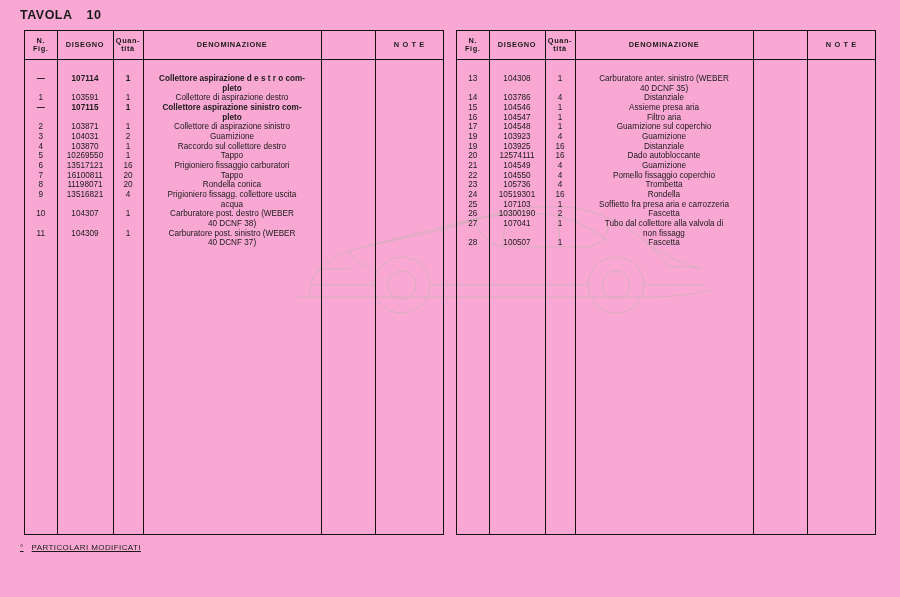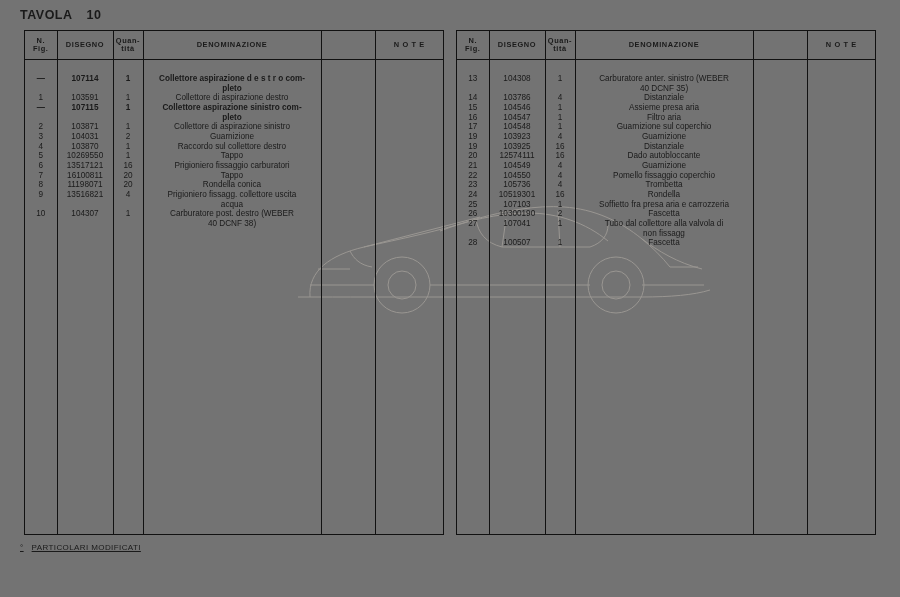--- a/index.html
+++ b/index.html
@@ -7,21 +7,21 @@
     width:900px;height:597px;
     background:#f2f1ef;
     font-family:"Liberation Sans", sans-serif;
     color:#1a1a1a;
     position:relative;
     overflow:hidden;
   }
   .page{
     position:absolute;
     left:0;top:0;width:900px;height:597px;
-    background:#737373;
+    background:#f9a8d4;
   }
   .title{
     position:absolute;
     left:20px;top:8px;
     font-size:12.5px;
     font-weight:bold;
     letter-spacing:.5px;
   }
   .title .num{margin-left:14px;}
   .footer{
@@ -272,20 +272,31 @@
             <td class="c-fig">10</td>
             <td class="c-dis">104307</td>
             <td class="c-qta">1</td>
             <td class="c-den den">
               <span>Carburatore post. destro (WEBER</span>
               <span>40 DCNF 38)</span>
             </td>
             <td class="c-x">&nbsp;</td>
             <td class="c-note">&nbsp;</td>
           </tr>
+          <tr>
+            <td class="c-fig">11</td>
+            <td class="c-dis">104309</td>
+            <td class="c-qta">1</td>
+            <td class="c-den den">
+              <span>Carburatore post. sinistro (WEBER</span>
+              <span>40 DCNF 37)</span>
+            </td>
+            <td class="c-x">&nbsp;</td>
+            <td class="c-note">&nbsp;</td>
+          </tr>
           <tr class="filler">
             <td>&nbsp;</td>
             <td>&nbsp;</td>
             <td>&nbsp;</td>
             <td>&nbsp;</td>
             <td>&nbsp;</td>
             <td>&nbsp;</td>
           </tr>
         </tbody>
     </table>

